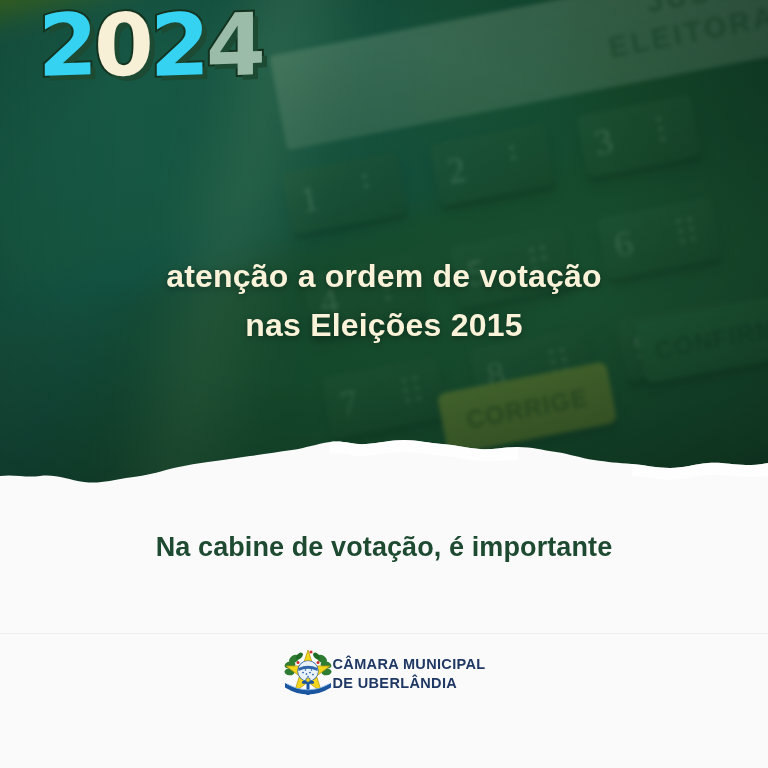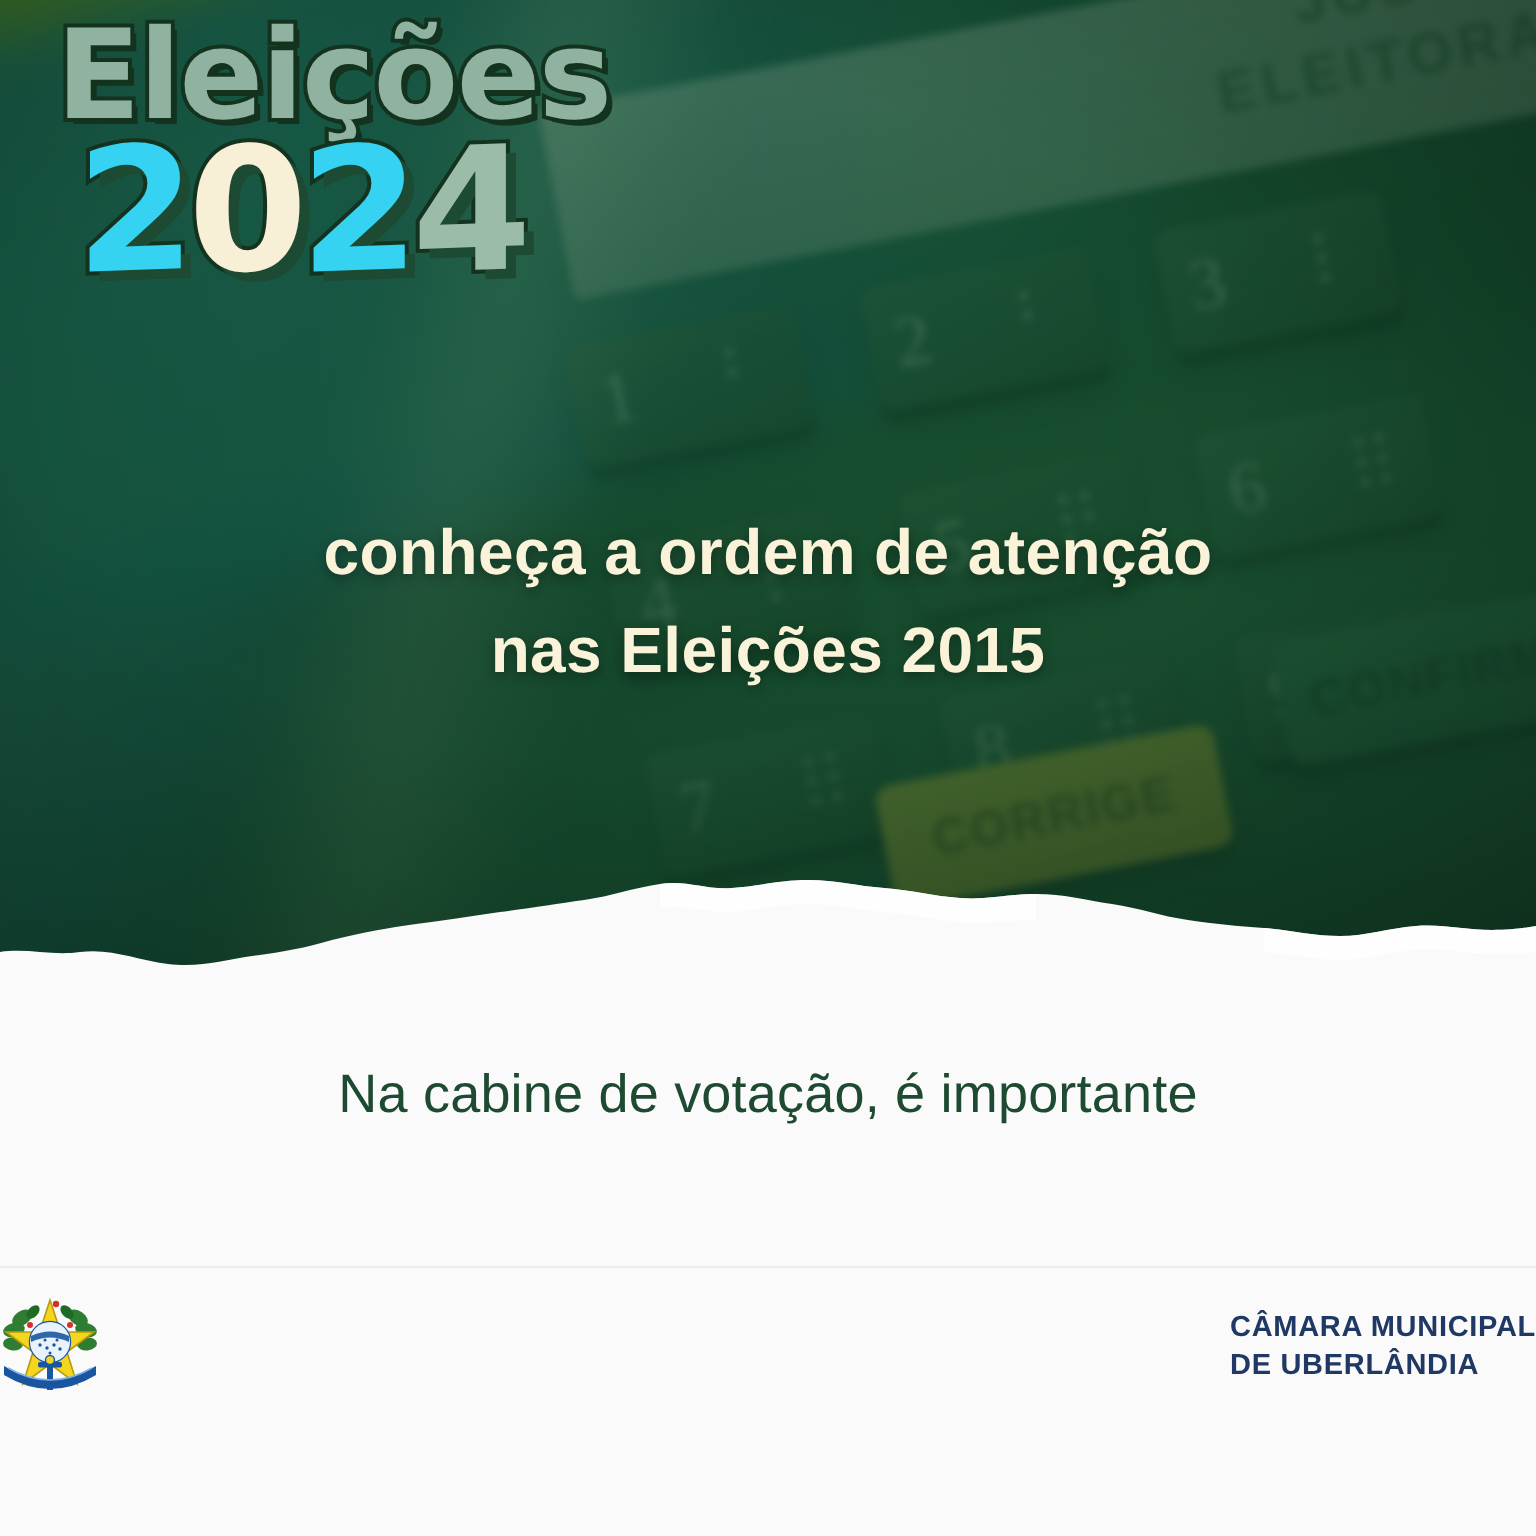--- a/index.html
+++ b/index.html
@@ -200,34 +200,34 @@
     position:absolute; left:0; top:486px;
     width:768px; height:282px;
     background:#fafafa;
   }
   .subhead {
     position:absolute; left:0; top:40px;
     width:768px;
     text-align:center;
     color:#1d4a31;
     font-size:27px;
-    font-weight:400;
+    font-weight:700;
     line-height:1.62;
     letter-spacing:.1px;
     padding:0 55px;
   }
   .divider {
     position:absolute; left:0; top:147px;
     width:768px; height:1px;
     background:#ededed;
   }
   .footer-logo {
     position:absolute; left:0; top:160px;
     width:768px;
-    display:flex; align-items:center; justify-content:space-between; gap:0;
+    display:flex; align-items:center; justify-content:center; gap:0;
   }
   .brasao { width:50px; height:56px; display:block; }
   .footer-text {
     color:#1f3864;
     font-size:14.5px;
     font-weight:700;
     line-height:1.33;
     letter-spacing:.35px;
     white-space:pre-line;
   }
@@ -341,28 +341,27 @@
         <div class="btn-corrige" style="left:110px; top:424px;">CORRIGE</div>
         <div class="btn-confirma" style="left:318px; top:392px;">CONFIRMA</div>
       </div>
     </div>
 
     <div class="hero-band"></div>
     <div class="hero-tint"></div>
     <div class="hero-vignette"></div>
 
     <div class="logo-block">
-      <div class="logo-eleicoes">Eleições</div>
       <div class="logo-2024">
         <span class="d-cy">2</span><span class="d-cr">0</span><span class="d-cy">2</span><span class="d-sg">4</span>
       </div>
     </div>
 
     <div class="headline">
-      <div>conheça a ordem de atenção</div>
+      <div>atenção a ordem de votação</div>
       <div>nas Eleições 2015</div>
     </div>
   </div>
 
   <svg class="torn" viewBox="0 0 768 120" preserveAspectRatio="none">
     <path fill="#fafafa" d="
       M0,72
       C14,70 26,74 40,72 C56,70 68,76 84,78 C100,80 112,76 126,74
       C142,72 152,70 166,66 C182,62 194,60 208,58 C224,56 236,54 250,52
       C266,50 278,48 292,46 C306,44 316,40 330,38 C344,36 352,41 366,40

